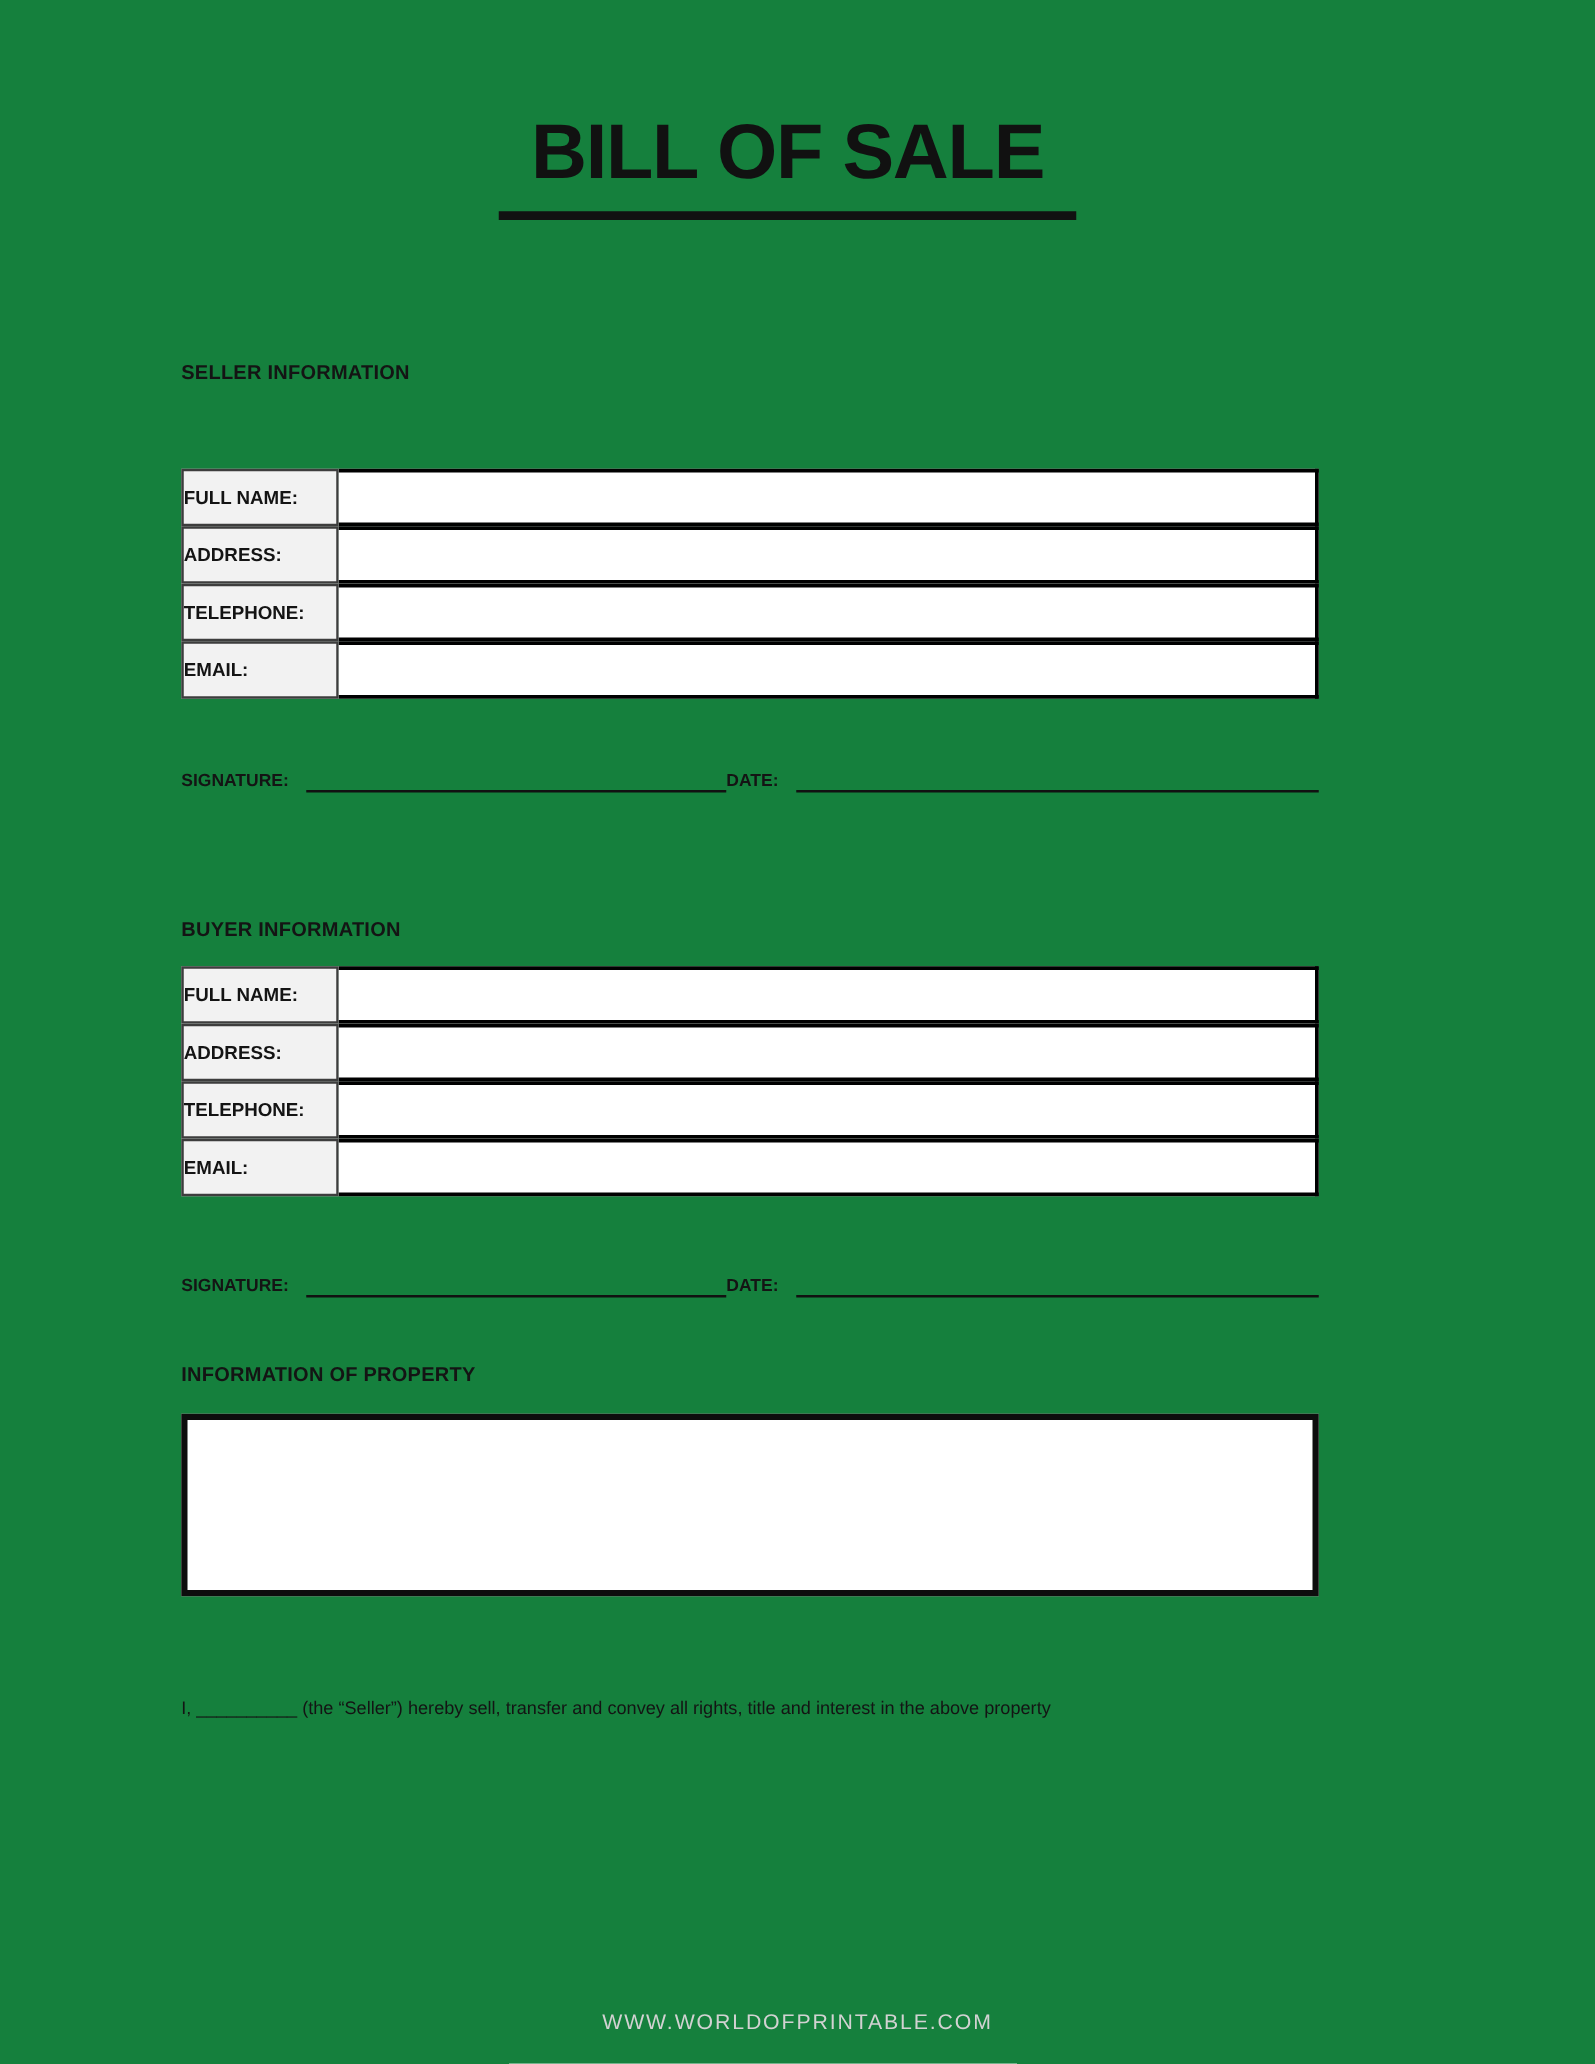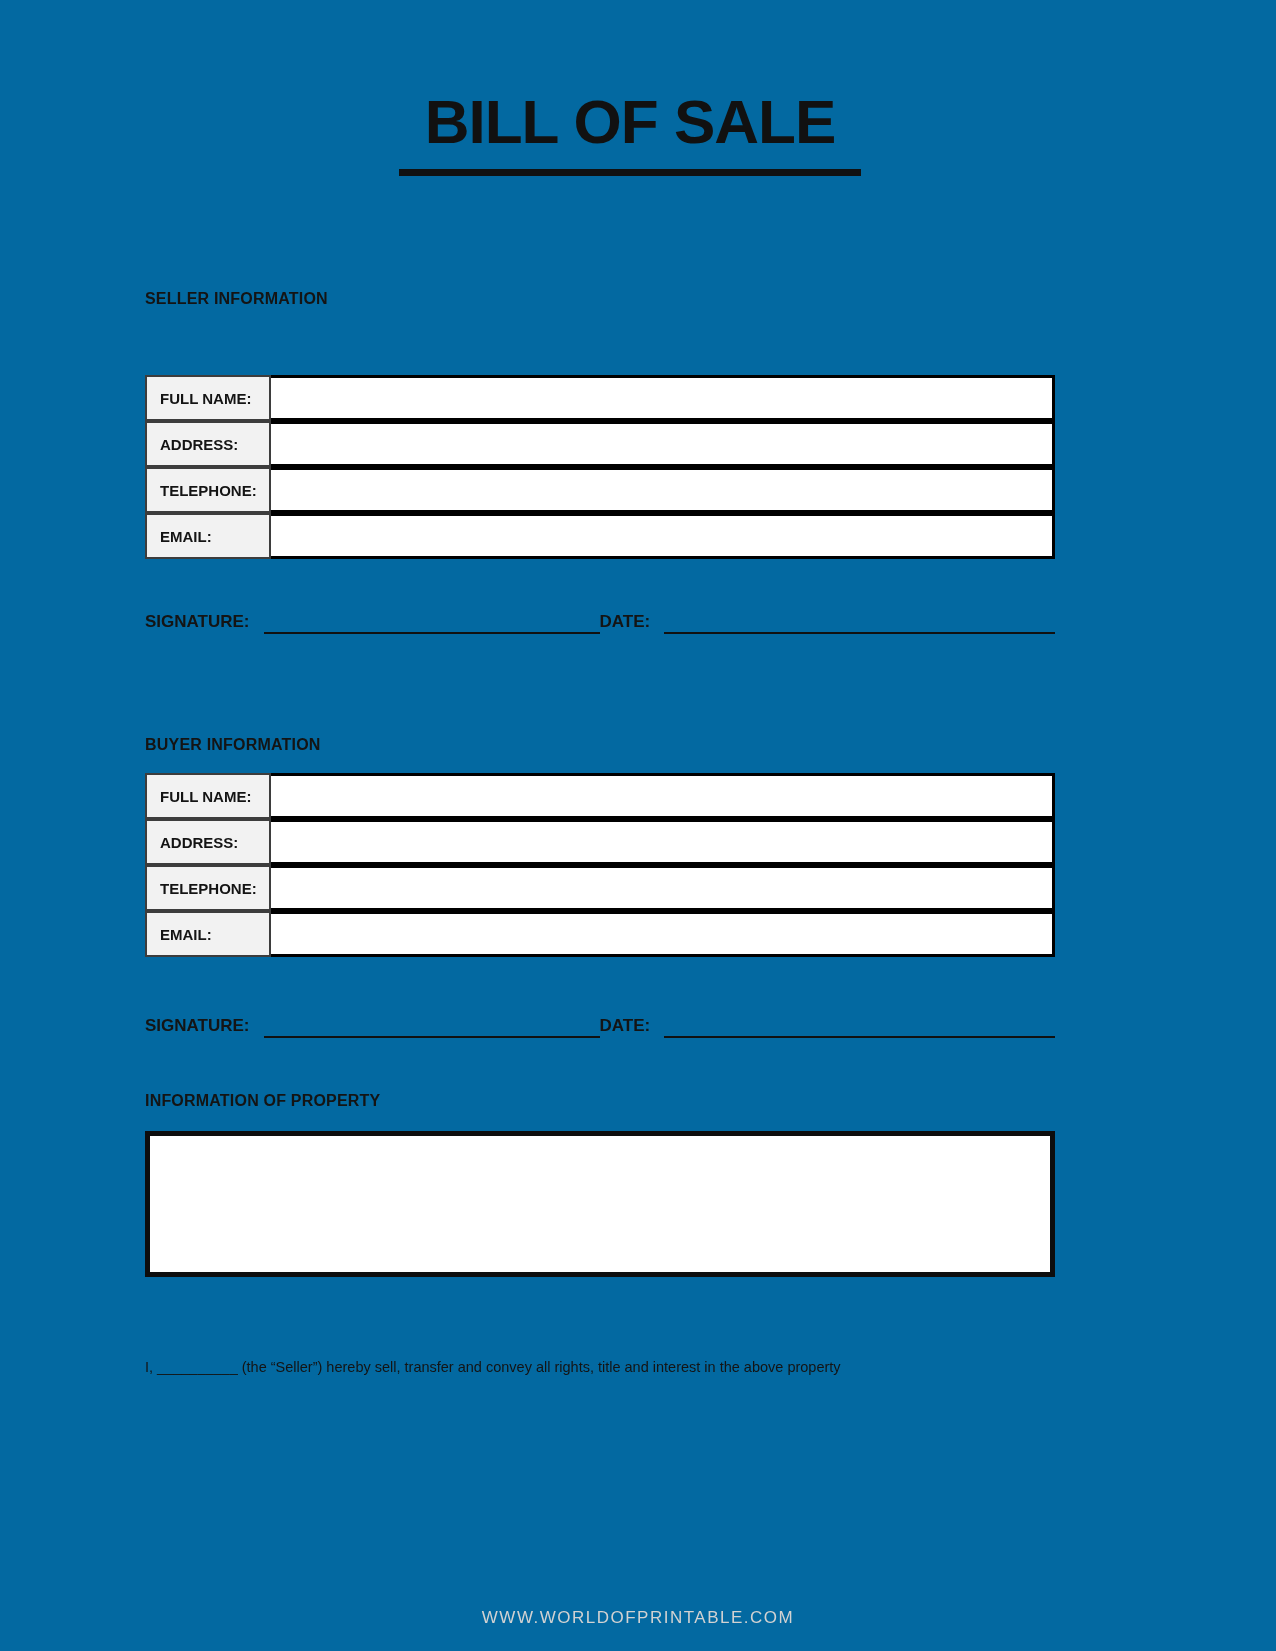--- a/index.html
+++ b/index.html
@@ -1,21 +1,21 @@
 <!DOCTYPE html>
 <html><head>
 <meta charset="utf-8">
 <style>
   * { box-sizing: border-box; margin: 0; padding: 0; }
   html, body { background: #ffffff; }
   .page {
     position: relative;
     width: 1276px;
     height: 1651px;
-    background: #0369a1;
+    background: #15803d;
     font-family: "Liberation Sans", sans-serif;
     color: #111111;
     overflow: hidden;
     margin: 0 auto;
   }
   .content {
     position: absolute;
     left: 145px;
     top: 0;
     width: 910px;
@@ -67,21 +67,20 @@
   }
   .t-seller { top: 375px; }
   .t-buyer  { top: 773px; }
   .info-table td { height: 46px; vertical-align: middle; }
   .info-table td.cell-label {
     width: 126px;
     background: #f2f2f2;
     border: 2px solid #3d3d3d;
     font-size: 15px;
     font-weight: bold;
-    padding-left: 13px;
     color: #141414;
     white-space: nowrap;
   }
   .info-table td.cell-value {
     background: #ffffff;
     border-top: 3px solid #000000;
     border-bottom: 3px solid #000000;
     border-right: 3px solid #000000;
     border-left: 0;
   }
@@ -90,21 +89,21 @@
   .sig-row {
     position: absolute;
     left: 0;
     width: 910px;
     display: flex;
     align-items: flex-end;
   }
   .sig-seller { top: 612px; }
   .sig-buyer  { top: 1016px; }
   .sig-label {
-    font-size: 17px;
+    font-size: 14px;
     font-weight: bold;
     white-space: nowrap;
     padding-bottom: 2px;
     color: #141414;
   }
   .sig-line {
     border-bottom: 2px solid #111111;
     height: 22px;
   }
   .line-signature { width: 336px; margin-left: 14px; }

